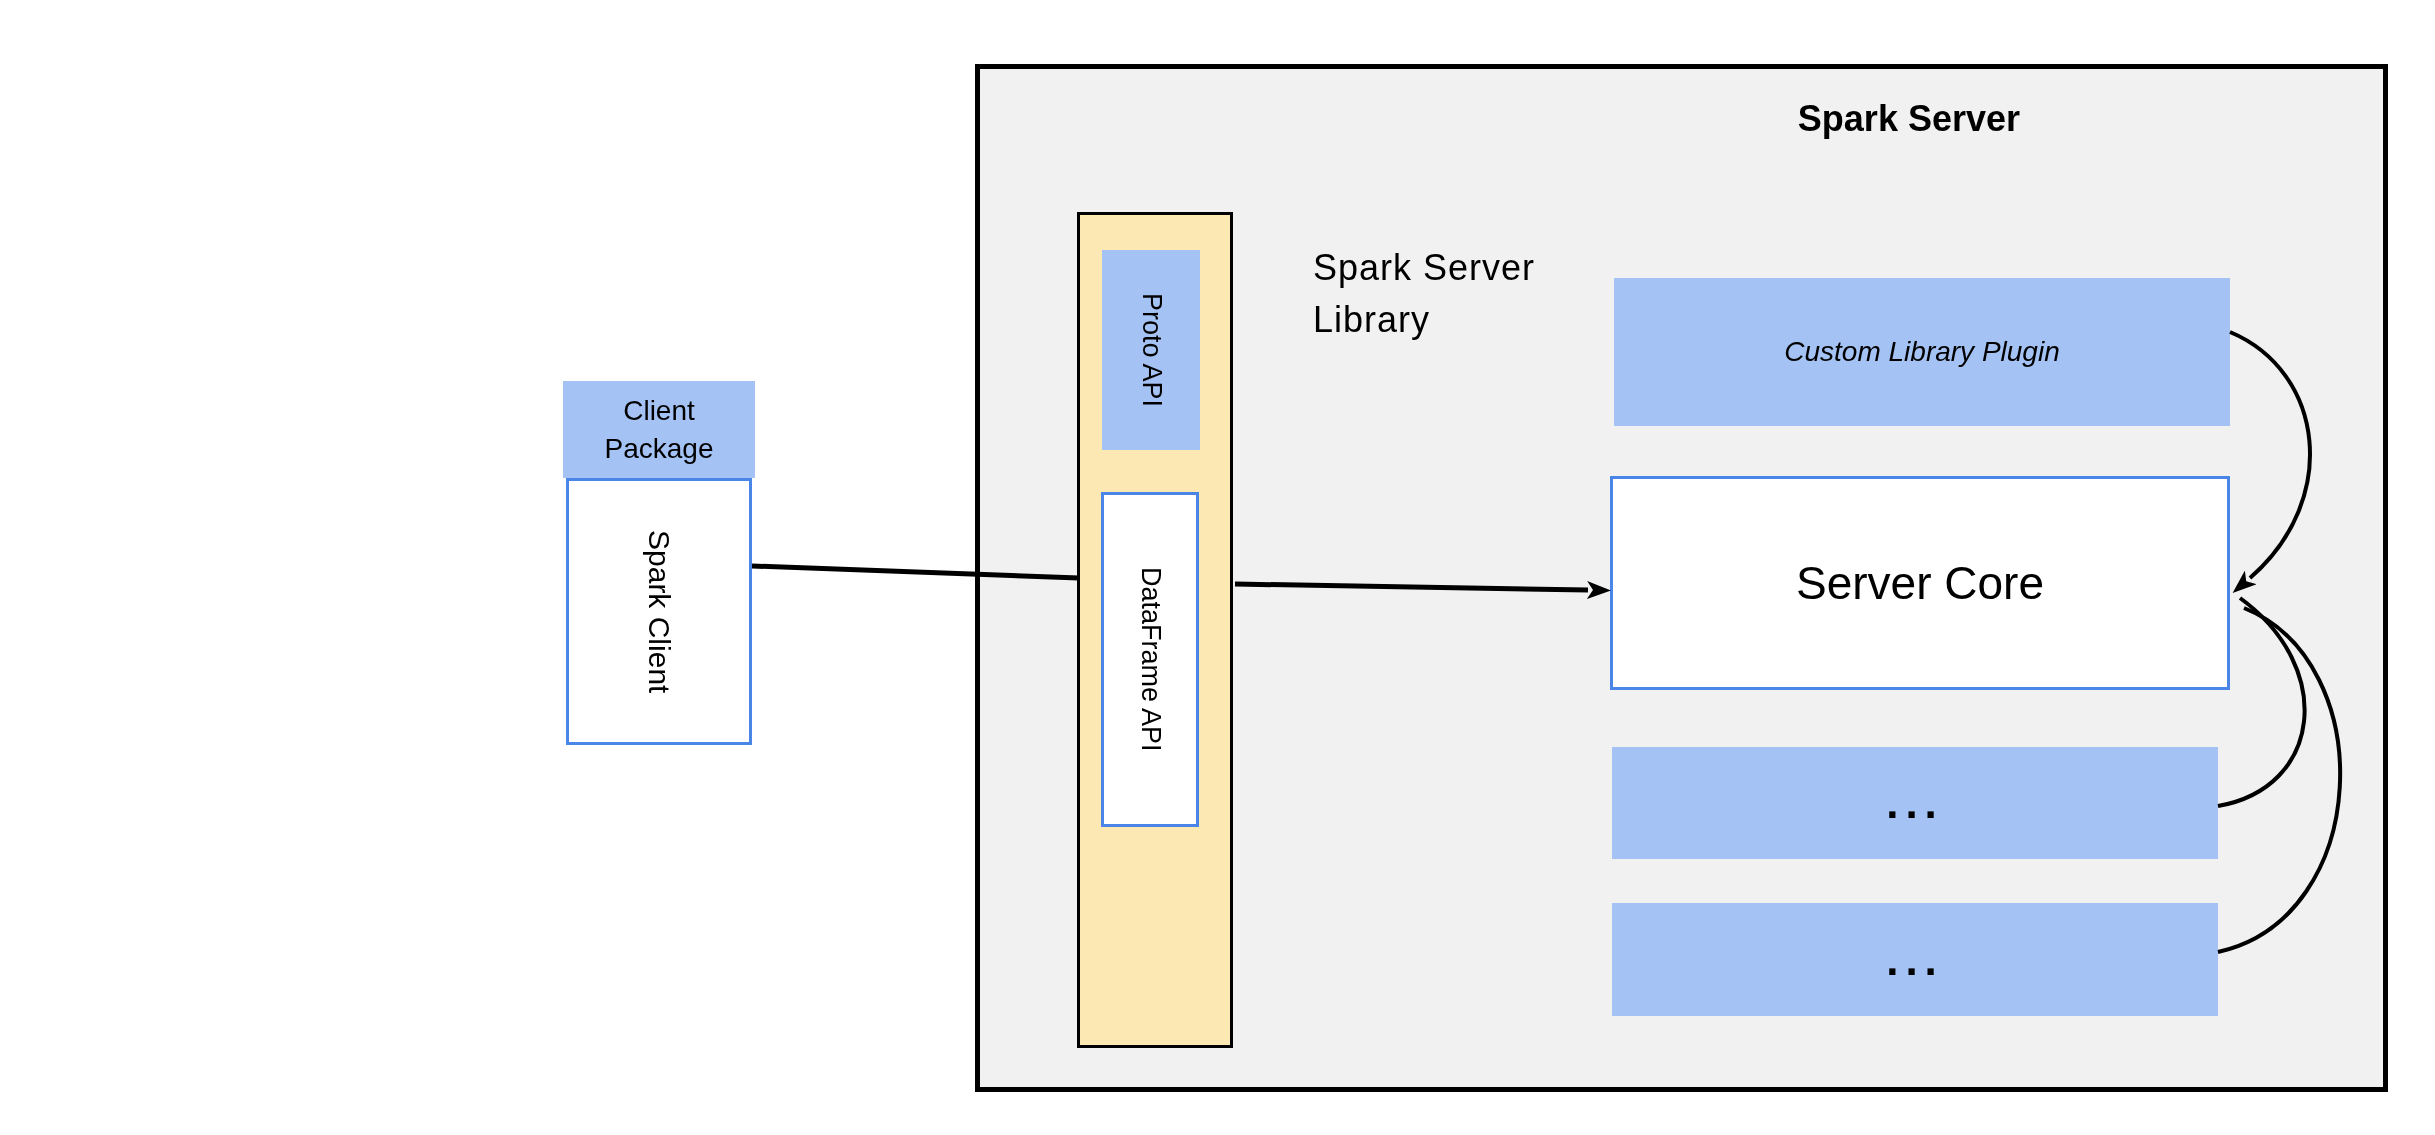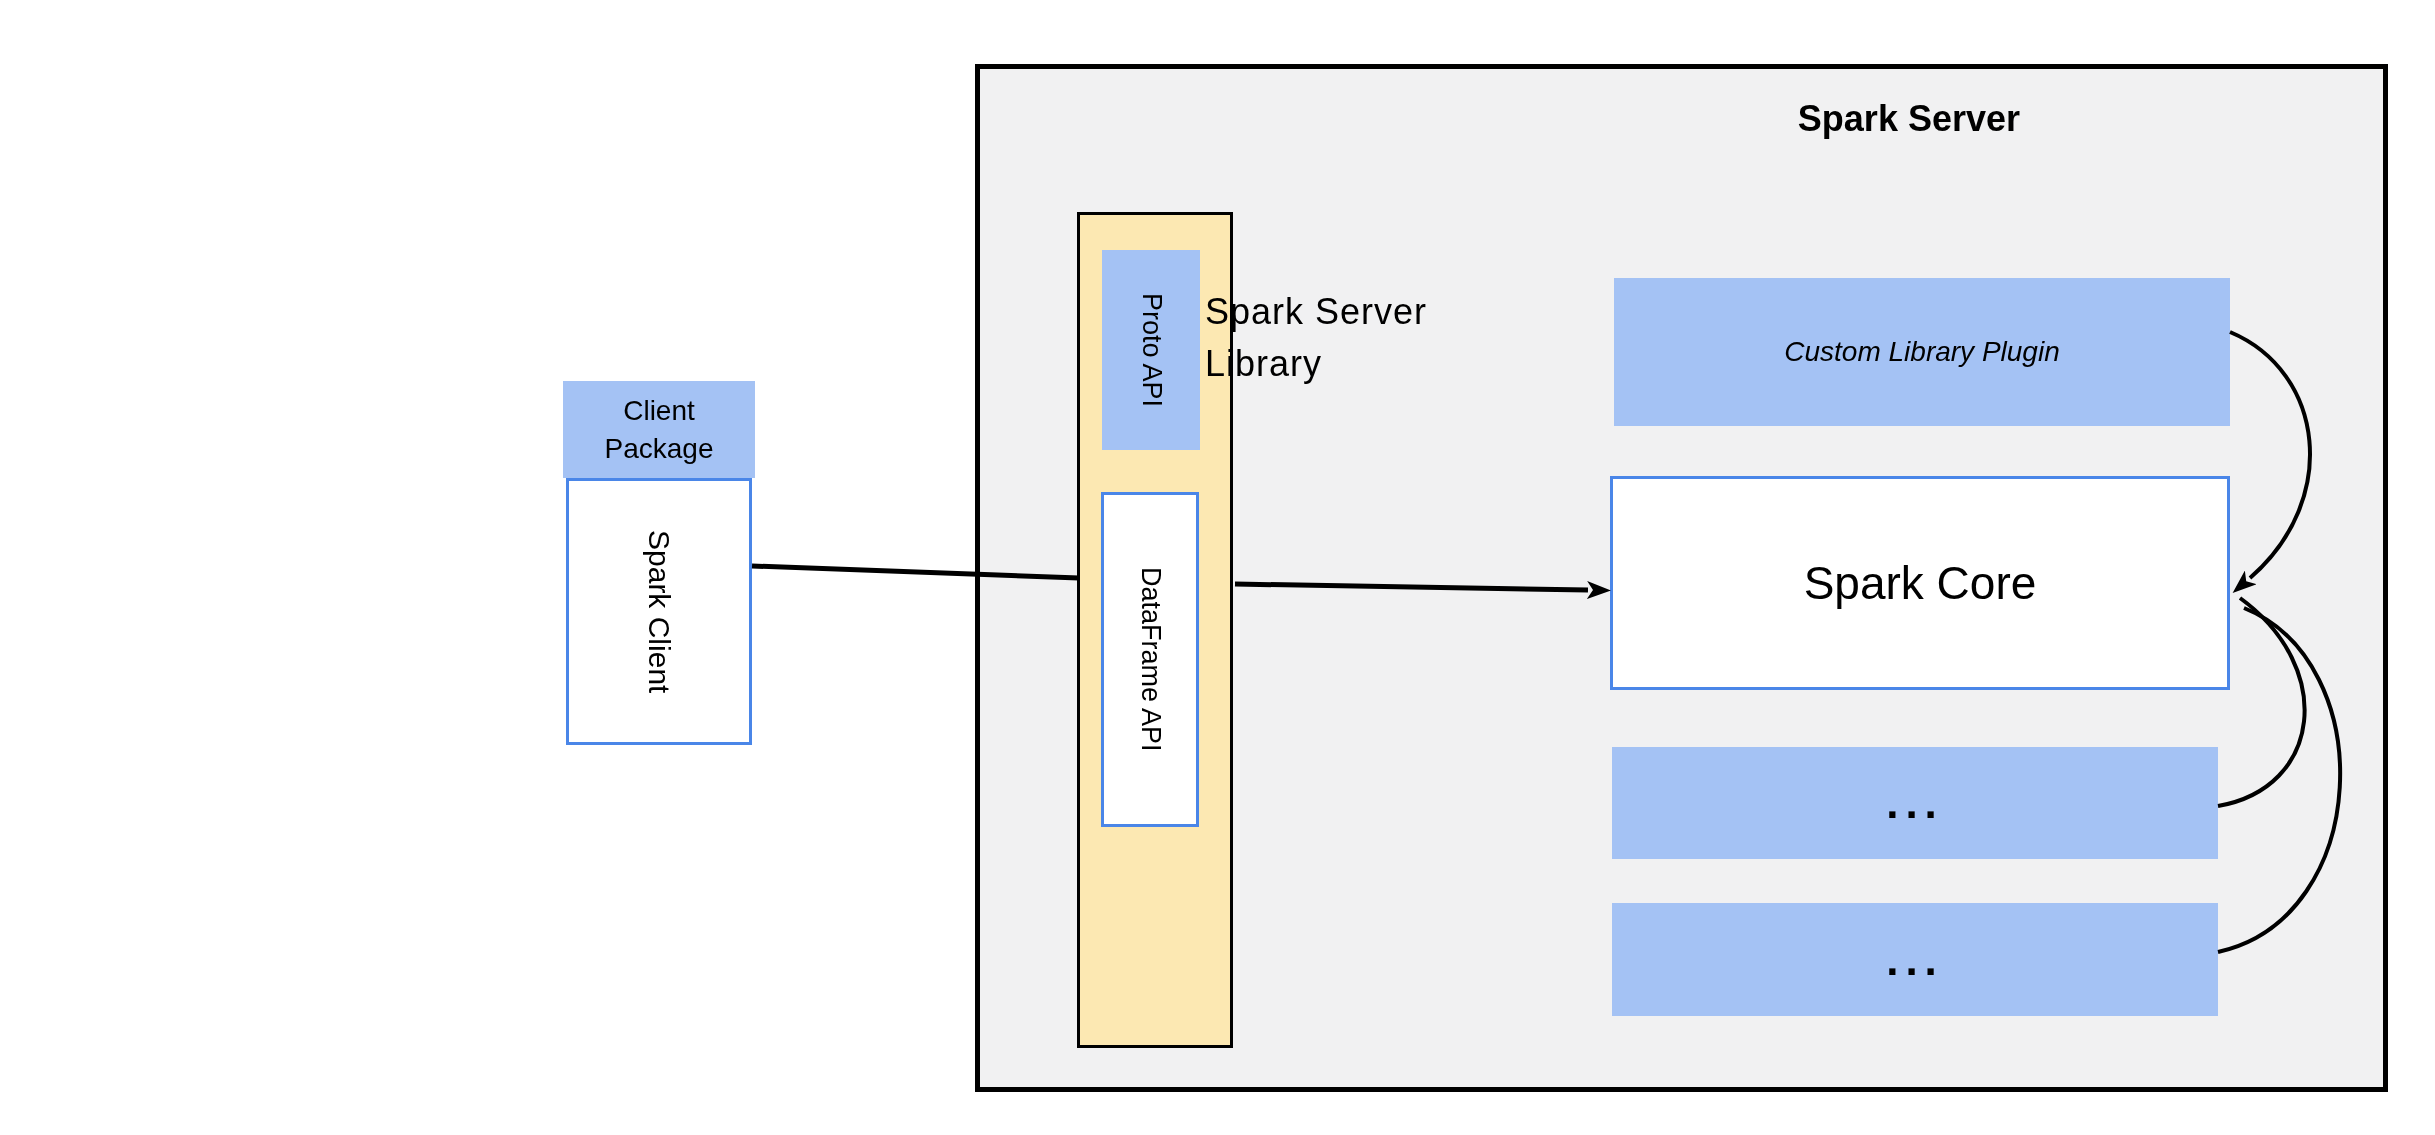--- a/index.html
+++ b/index.html
@@ -38,22 +38,22 @@
 
   .connect-title {
     left: 1015px; top: 80px; width: 300px;
     font-size: 36px; line-height: 48px;
   }
   .server-title {
     left: 1690px; top: 98px; width: 330px;
     font-size: 36px; font-weight: bold; text-align: right;
   }
   .library-caption {
-    left: 1205px; top: 242px; width: 290px;
-    font-size: 36px; line-height: 52px; letter-spacing: 1px; margin-top: 44px;
+    left: 1313px; top: 242px; width: 290px;
+    font-size: 36px; line-height: 52px; letter-spacing: 1px;
   }
 
   .box {
     position: absolute;
     display: flex; align-items: center; justify-content: center;
   }
 
   .green-box {
     left: 66px; top: 379px; width: 502px; height: 366px;
     background: var(--green-fill);
@@ -148,21 +148,21 @@
   </div>
   <div class="box dataframe-box">
     <span class="vtext">DataFrame API</span>
   </div>
   <div class="label library-caption">Spark Server Library</div>
 
   <div class="box plugin-box">
     <span>Custom Library Plugin</span>
   </div>
   <div class="box core-box">
-    <span>Spark Core</span>
+    <span>Server Core</span>
   </div>
   <div class="box slot-box slot-1">
     <span>...</span>
   </div>
   <div class="box slot-box slot-2">
     <span>...</span>
   </div>
 
   <svg class="connector-layer" viewBox="0 0 2435 1135" xmlns="http://www.w3.org/2000/svg">
     <defs>

